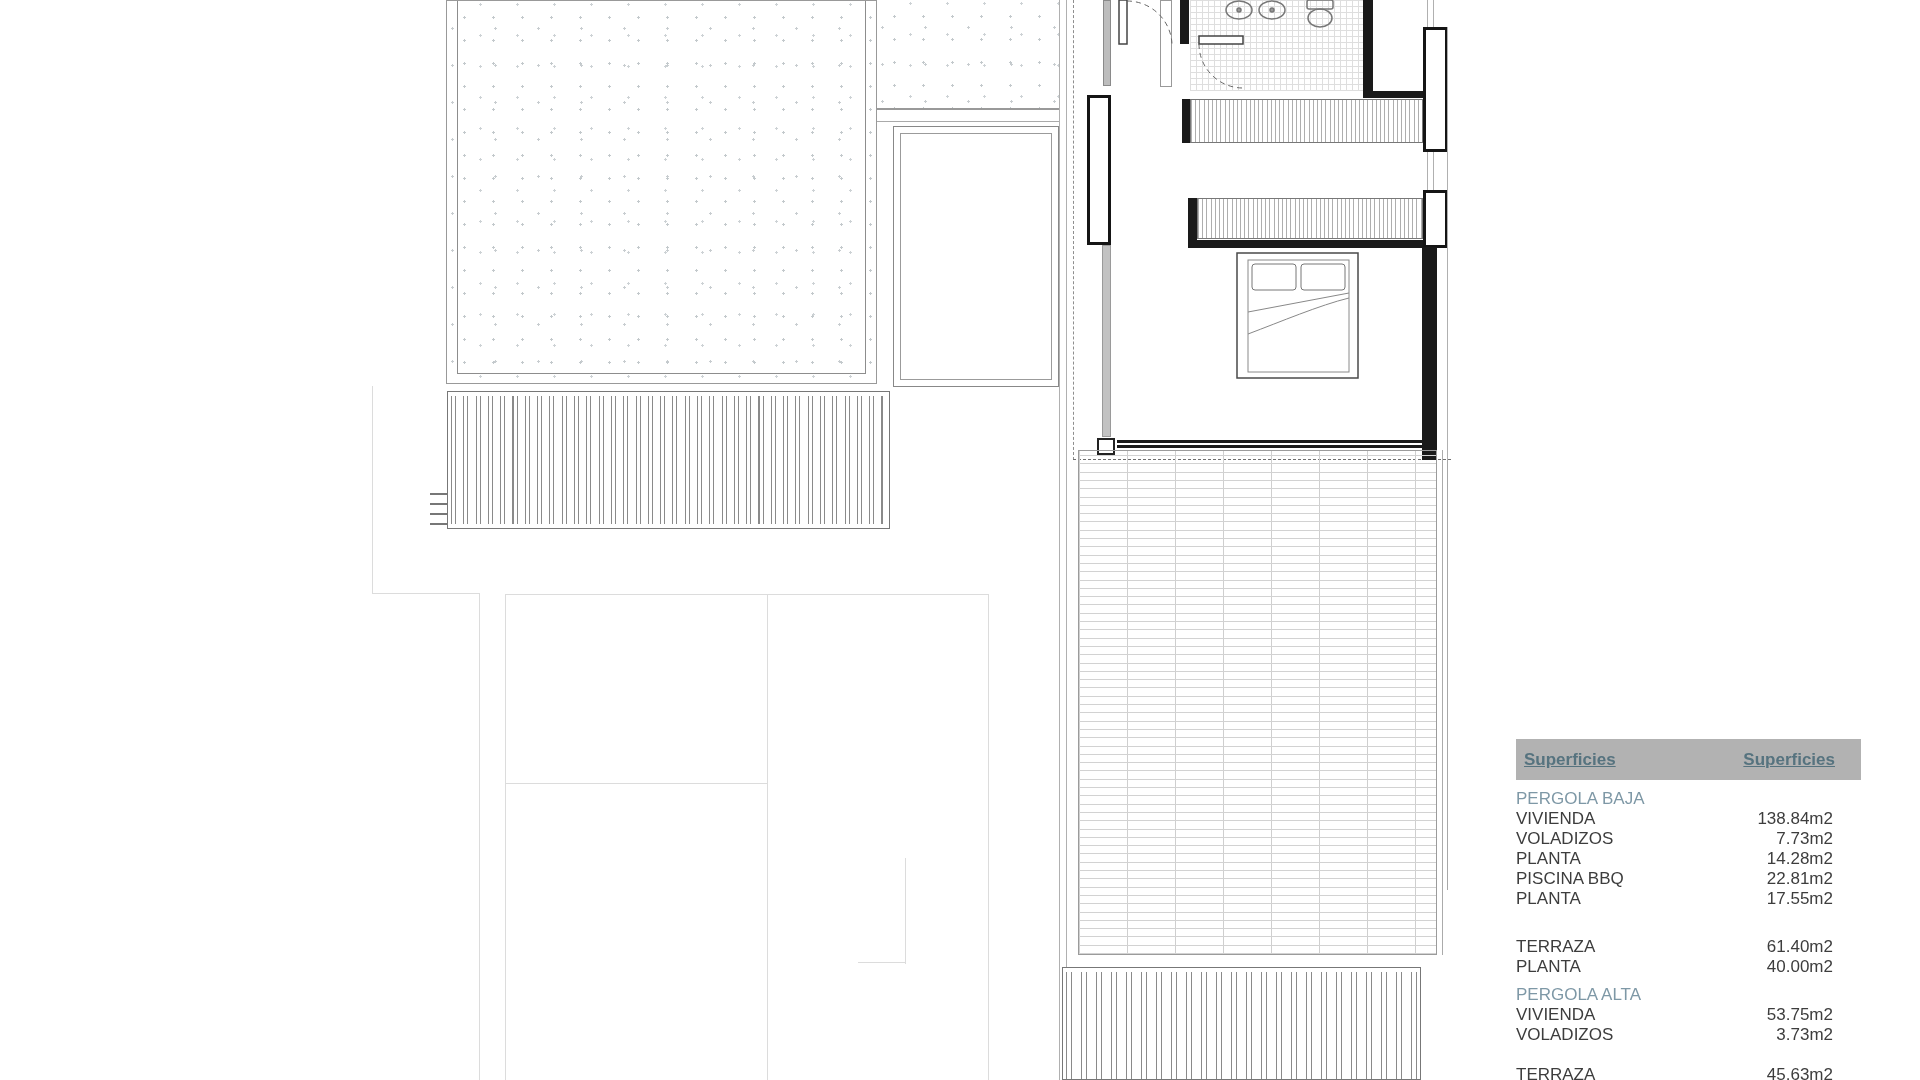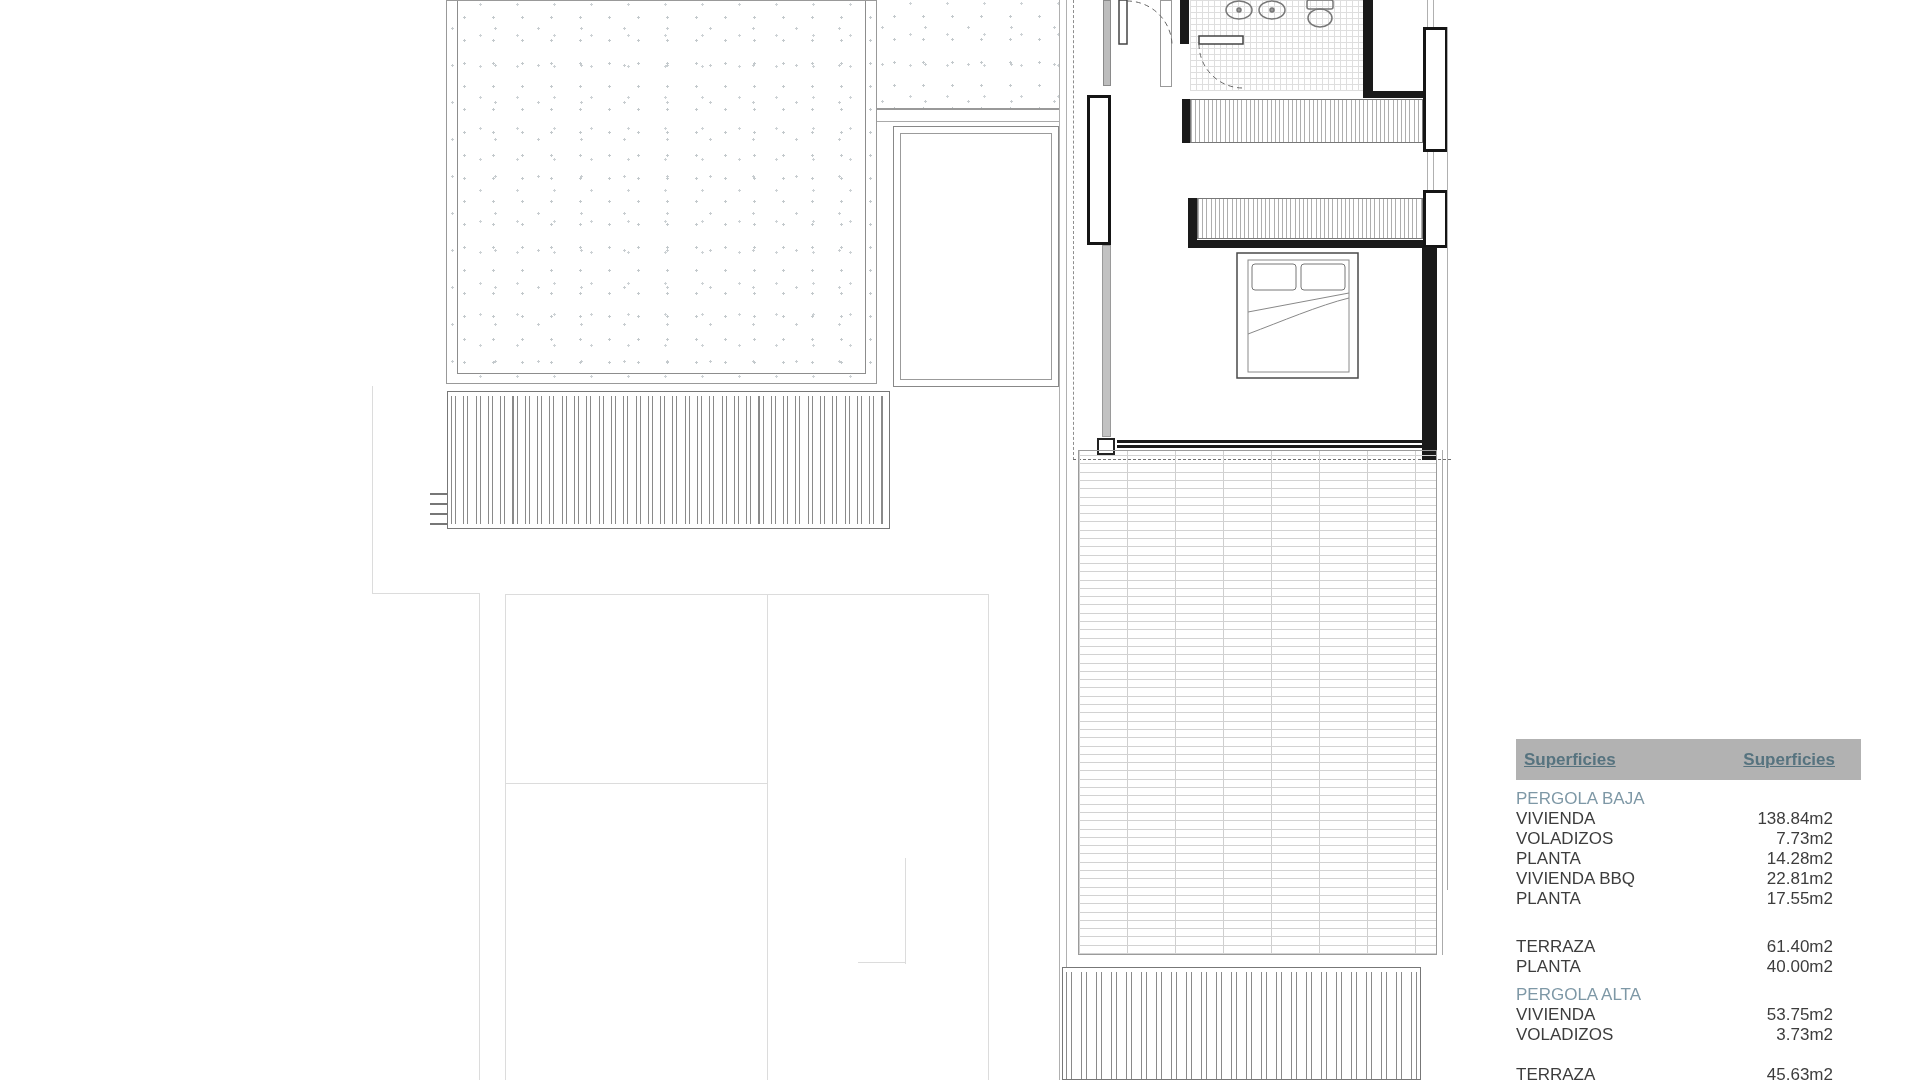--- a/index.html
+++ b/index.html
@@ -151,21 +151,21 @@
     </div>
     <div class="lrow">
       <span>VOLADIZOS</span>
       <span class="val">7.73m2</span>
     </div>
     <div class="lrow">
       <span>PLANTA</span>
       <span class="val">14.28m2</span>
     </div>
     <div class="lrow">
-      <span>VIVIENDA BBQ</span>
+      <span>PISCINA BBQ</span>
       <span class="val">22.81m2</span>
     </div>
     <div class="lrow">
       <span>PLANTA</span>
       <span class="val">17.55m2</span>
     </div>
     <div class="spacer28"></div>
     <div class="lrow">
       <span>TERRAZA</span>
       <span class="val">61.40m2</span>

